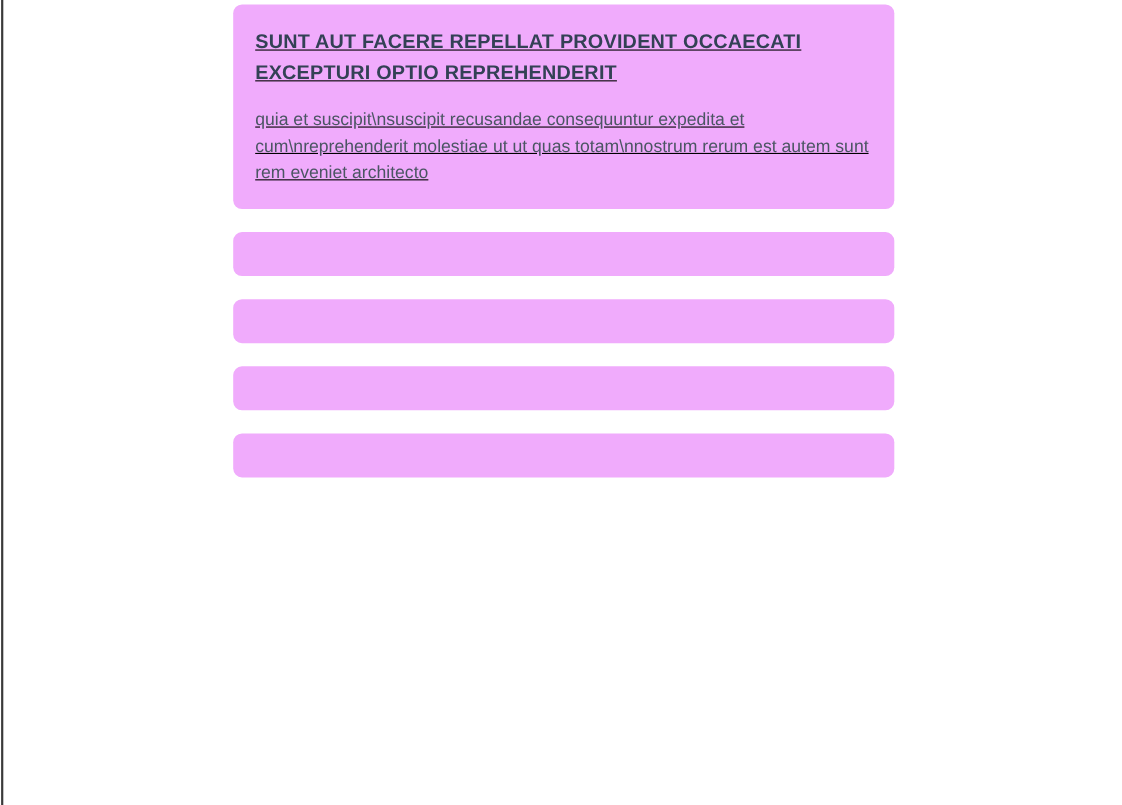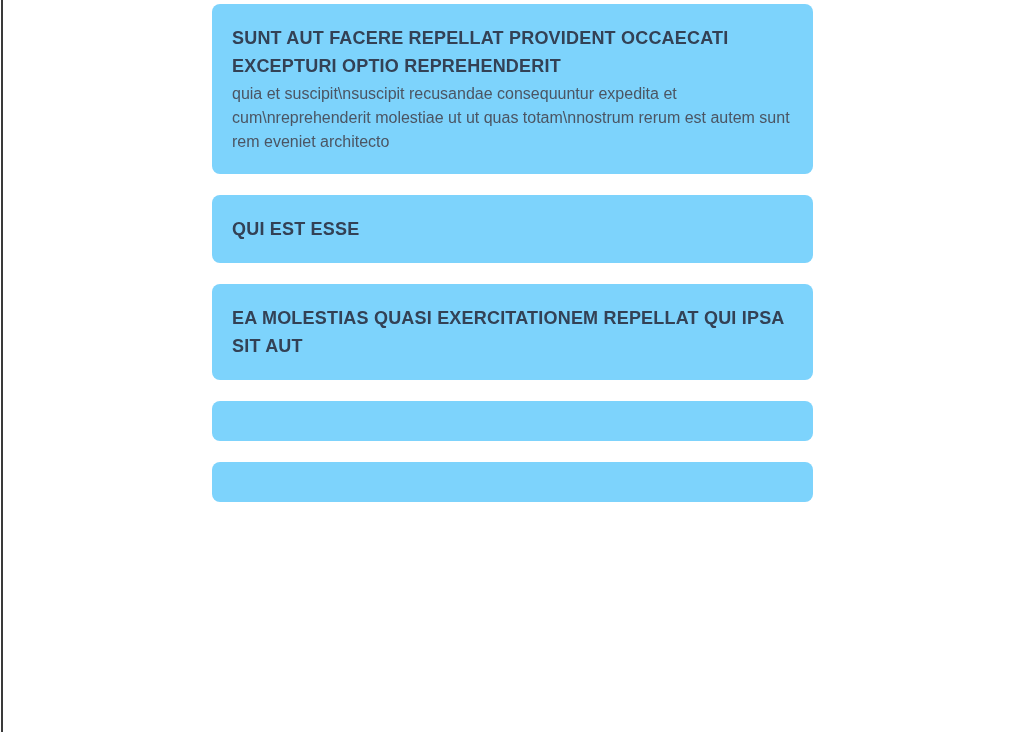--- a/index.html
+++ b/index.html
@@ -18,58 +18,57 @@
     height: 732px;
     background: #3a3a3a;
   }
   .post-list {
     position: absolute;
     left: 212px;
     top: 4px;
     width: 601px;
   }
   .card {
-    background: #7dd3fc;
+    background: #f0abfc;
     border-radius: 8px;
     padding: 20px;
     margin-bottom: 21px;
+    text-decoration: underline;
   }
   .card-title {
     font-size: 18px;
     font-weight: 700;
     line-height: 28px;
     color: #334155;
     letter-spacing: 0.2px;
   }
   .card-body {
-    margin-top: 2px;
+    margin-top: 18px;
     font-size: 16px;
     font-weight: 400;
     line-height: 24px;
     color: #4b5563;
   }
 </style>
 </head>
 <body>
 
 <div class="window-left-border"></div>
 
 <main class="post-list">
 
   <article class="card">
     <h2 class="card-title">SUNT AUT FACERE REPELLAT PROVIDENT OCCAECATI EXCEPTURI OPTIO REPREHENDERIT</h2>
     <p class="card-body">quia et suscipit\nsuscipit recusandae consequuntur expedita et cum\nreprehenderit molestiae ut ut quas totam\nnostrum rerum est autem sunt rem eveniet architecto</p>
   </article>
 
   <article class="card">
-    <h2 class="card-title">QUI EST ESSE</h2>
   </article>
 
   <article class="card">
-    <h2 class="card-title">EA MOLESTIAS QUASI EXERCITATIONEM REPELLAT QUI IPSA SIT AUT</h2>
   </article>
 
   <article class="card">
   </article>
 
   <article class="card">
     
   </article>
 
 </main>

